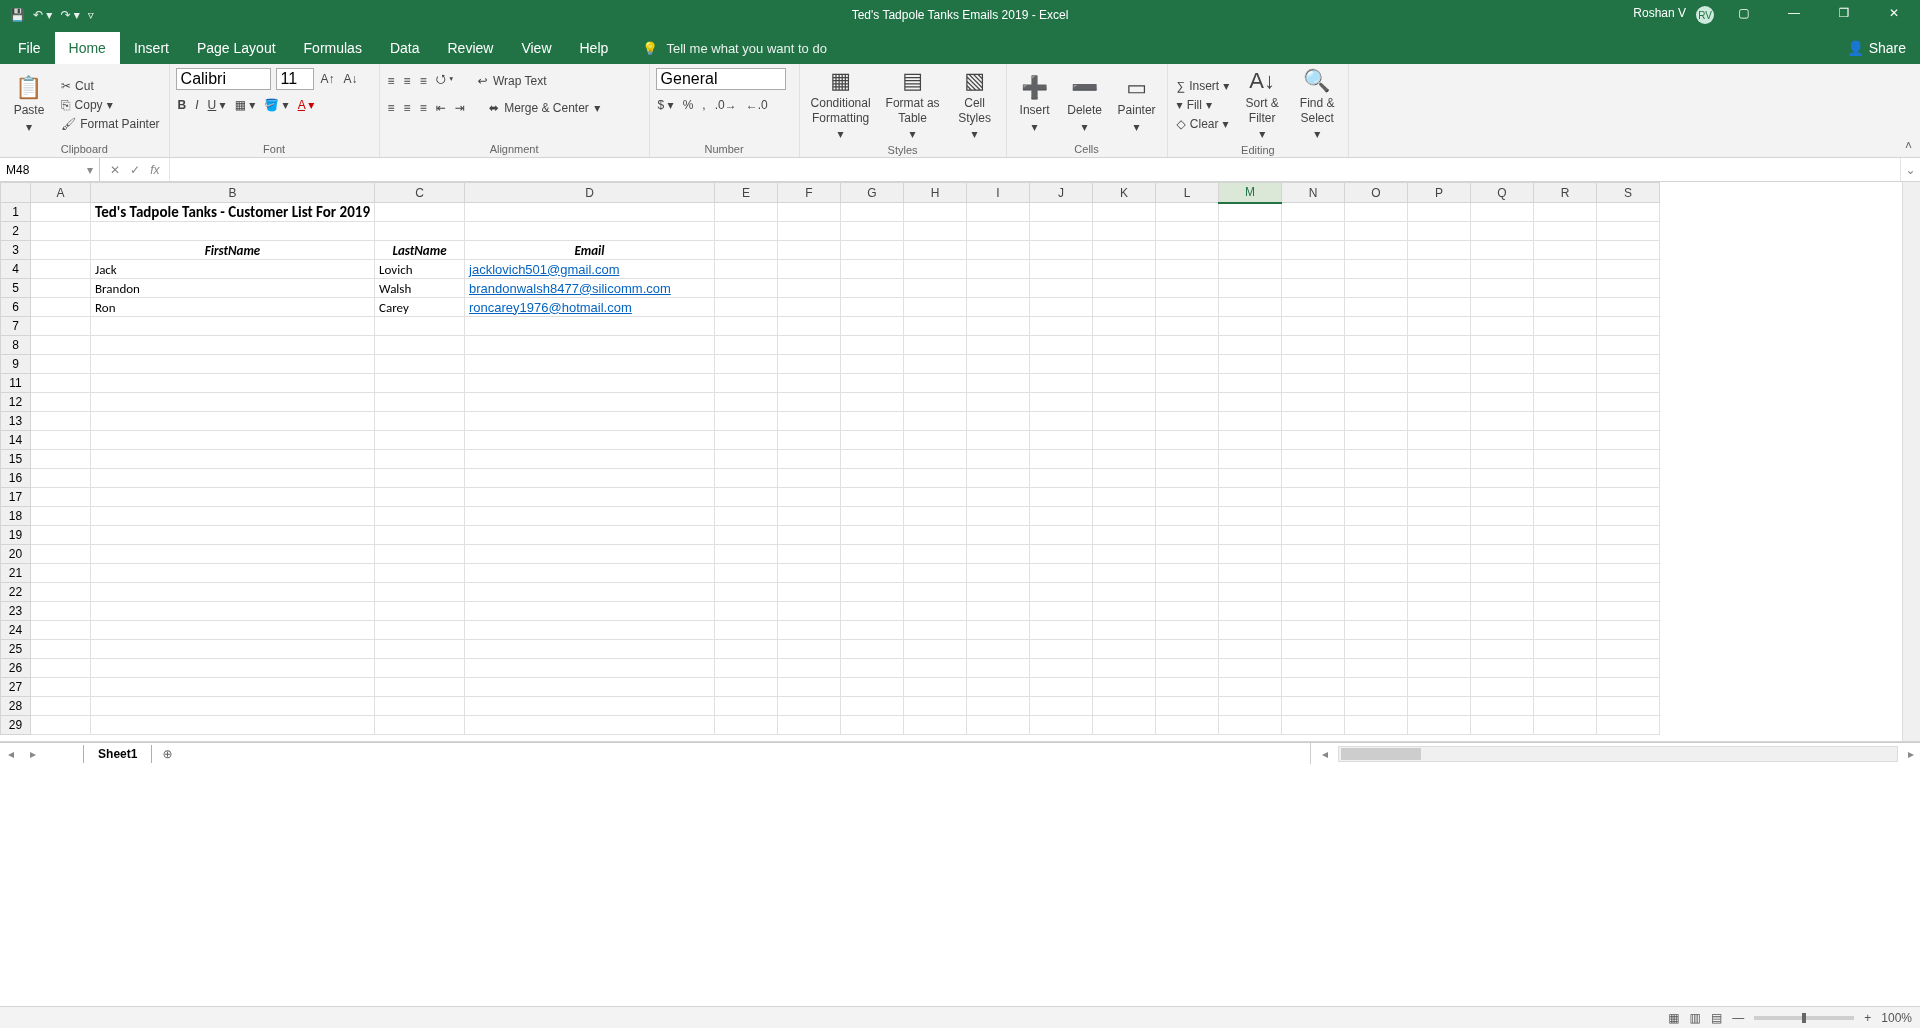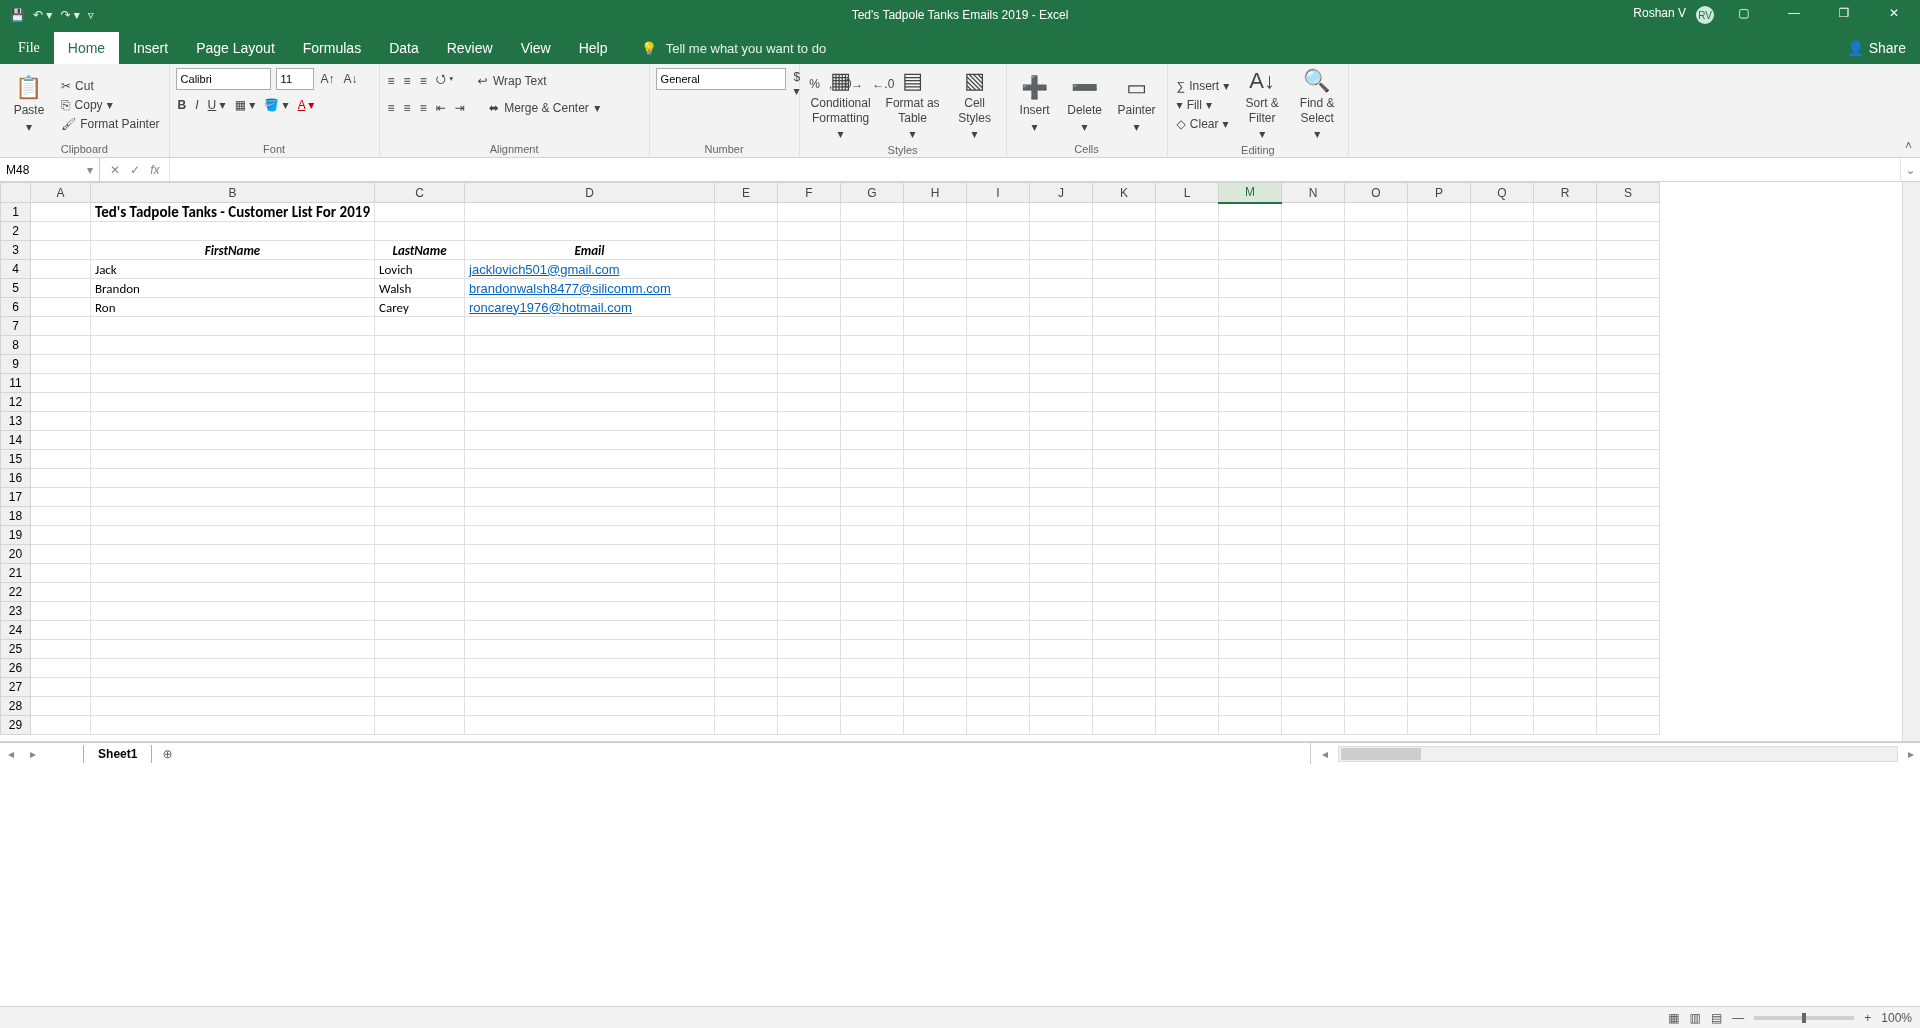--- a/index.html
+++ b/index.html
@@ -11,34 +11,34 @@
 .titlebar .qat span { opacity: .9; cursor: pointer; }
 .titlebar .doc-title { position: absolute; left: 50%; transform: translateX(-50%); }
 .titlebar .right { position: absolute; right: 6px; display: flex; gap: 10px; align-items: flex-start; }
 .titlebar .avatar { background: #cdeadd; color: #217346; font-size: 10px; width: 18px; height: 18px; border-radius: 50%; display: inline-flex; align-items: center; justify-content: center; }
 .titlebar .win-btn { width: 40px; text-align: center; cursor: pointer; }
 
 
 .tabs { background: #217346; height: 34px; display: flex; align-items: flex-end; color: #fff; font-size: 14px; padding-left: 4px; }
 .tabs .tab { padding: 8px 14px; cursor: pointer; }
 .tabs .tab.active { background: #fff; color: #217346; }
-.tabs .file-tab { background: #217346; color: #fff; padding: 8px 14px; cursor: pointer; font-family: Liberation Serif, serif; }
+.tabs .file-tab { background: #217346; color: #fff; padding: 8px 14px; cursor: pointer; }
 .tabs .tellme { margin-left: 20px; display: flex; align-items: center; gap: 8px; font-size: 13px; opacity: .9; padding-bottom: 8px; }
 .tabs .share { margin-left: auto; margin-right: 14px; padding-bottom: 8px; display: flex; align-items: center; gap: 4px; cursor: pointer; }
 
 
 .ribbon { background: #f3f3f3; border-bottom: 1px solid #d4d4d4; height: 94px; display: flex; font-size: 12px; color: #444; position: relative; }
 .group { border-right: 1px solid #e1e1e1; display: flex; flex-direction: column; justify-content: space-between; padding: 4px 6px 2px; }
 .group-body { display: flex; align-items: center; gap: 6px; flex: 1; }
 .group-label { text-align: center; font-size: 11px; color: #666; padding-top: 2px; position: relative; }
 .big-btn { display: flex; flex-direction: column; align-items: center; justify-content: center; width: 46px; cursor: pointer; text-align: center; line-height: 1.2; gap: 2px; }
 .big-btn .ic { font-size: 22px; }
 .small-row { display: flex; flex-direction: column; gap: 3px; }
 .small-btn { display: flex; align-items: center; gap: 4px; cursor: pointer; padding: 1px 3px; }
-.sel { border: 1px solid #ababab; background: #fff; height: 22px; font-size: 11px; padding: 1px 4px; }
+.sel { border: 1px solid #ababab; background: #fff; height: 22px; font-size: 16px; padding: 1px 4px; }
 .icon-row { display: flex; gap: 5px; align-items: center; }
 .icon-row span { cursor: pointer; padding: 2px; }
 .collapse-ribbon { position: absolute; right: 8px; bottom: 4px; cursor: pointer; color: #666; }
 
 
 .fxbar { height: 24px; border-bottom: 1px solid #d4d4d4; display: flex; align-items: stretch; font-size: 12px; }
 .namebox { width: 100px; border-right: 1px solid #ccc; display: flex; align-items: center; padding: 0 6px; justify-content: space-between; background: #fff; }
 .fx-icons { display: flex; align-items: center; gap: 10px; padding: 0 10px; color: #888; border-right: 1px solid #e5e5e5; }
 .fx-input { flex: 1; border: none; padding: 0 6px; font-size: 12px; outline: none; }
 .fx-expand { width: 20px; display: flex; align-items: center; justify-content: center; color: #888; border-left: 1px solid #e5e5e5; cursor: pointer; }
@@ -175,21 +175,21 @@
         <span>⇤</span>
         <span>⇥</span>
         <span style="width:10px"></span>
         <span>⬌ <span>Merge &amp; Center</span> ▾</span>
       </div>
     </div>
     <div class="group-label">Alignment</div>
   </div>
 
   <div class="group" style="width:150px">
-    <div class="group-body" style="flex-direction:row;align-items:flex-start;gap:6px;">
+    <div class="group-body" style="flex-direction:column;align-items:flex-start;gap:6px;">
       <input class="sel" style="width: 130px;" value="General">
       <div class="icon-row">
         <span>$ ▾</span>
         <span>%</span>
         <span>,</span>
         <span>.0→</span>
         <span>←.0</span>
       </div>
     </div>
     <div class="group-label">Number</div>

